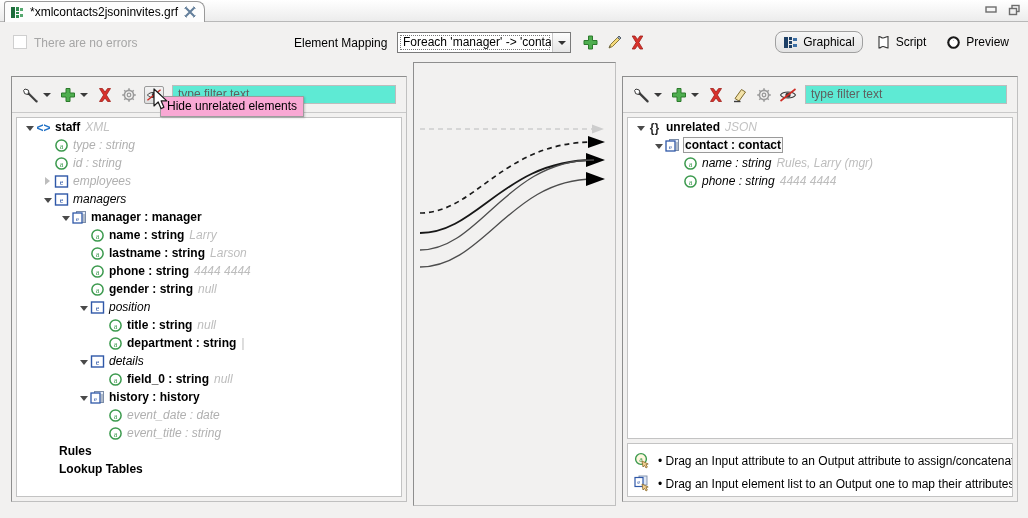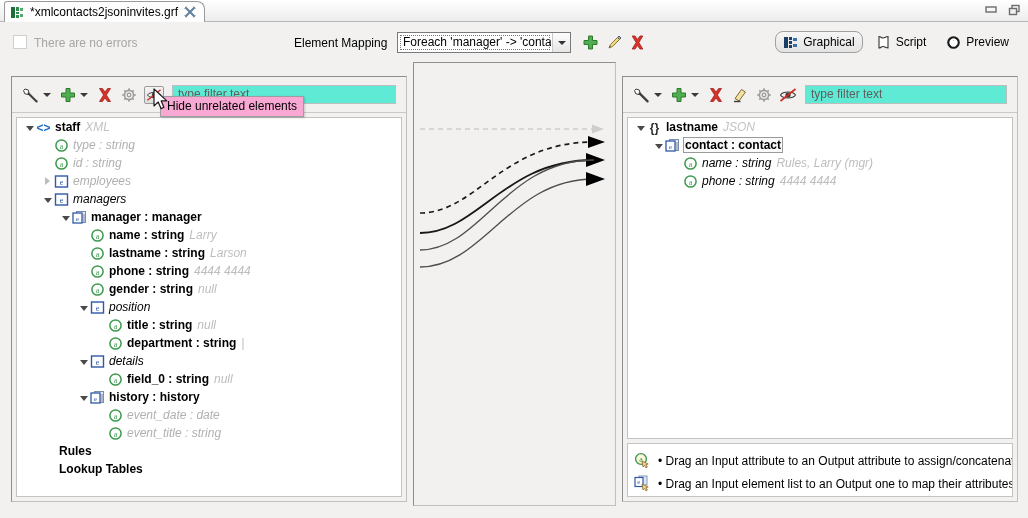--- a/index.html
+++ b/index.html
@@ -610,21 +610,21 @@
       <div class="filter-input" title="type filter text">type filter text</div>
     </div>
     <div class="tree-area" id="right-tree">
         <div class="trow" style="padding-left: 6px;">
           <div class="twist">
             <i class="open"></i>
           </div>
           <svg class="ticon" viewBox="0 0 15 15">
             <text x="7.5" y="11.5" font-size="12" font-weight="bold" font-family="Liberation Sans, sans-serif" text-anchor="middle" fill="#2b2b2b">{}</text>
           </svg>
-          <span class="tlabel b">lastname</span>
+          <span class="tlabel b">unrelated</span>
           <span class="type-tag">JSON</span>
         </div>
         <div class="trow" style="padding-left: 24px;">
           <div class="twist">
             <i class="open"></i>
           </div>
           <svg class="ticon" viewBox="0 0 15 15">
             <rect x="4.5" y="1.5" width="9" height="11" fill="#e8eef8" stroke="#7c8da8" stroke-width="1"></rect>
             <rect x="1" y="3" width="9" height="10" fill="#ffffff" stroke="#2f58a8" stroke-width="1.3"></rect>
             <text x="5.2" y="11" font-size="7" font-family="Liberation Serif, serif" text-anchor="middle" fill="#2f58a8">e</text>

